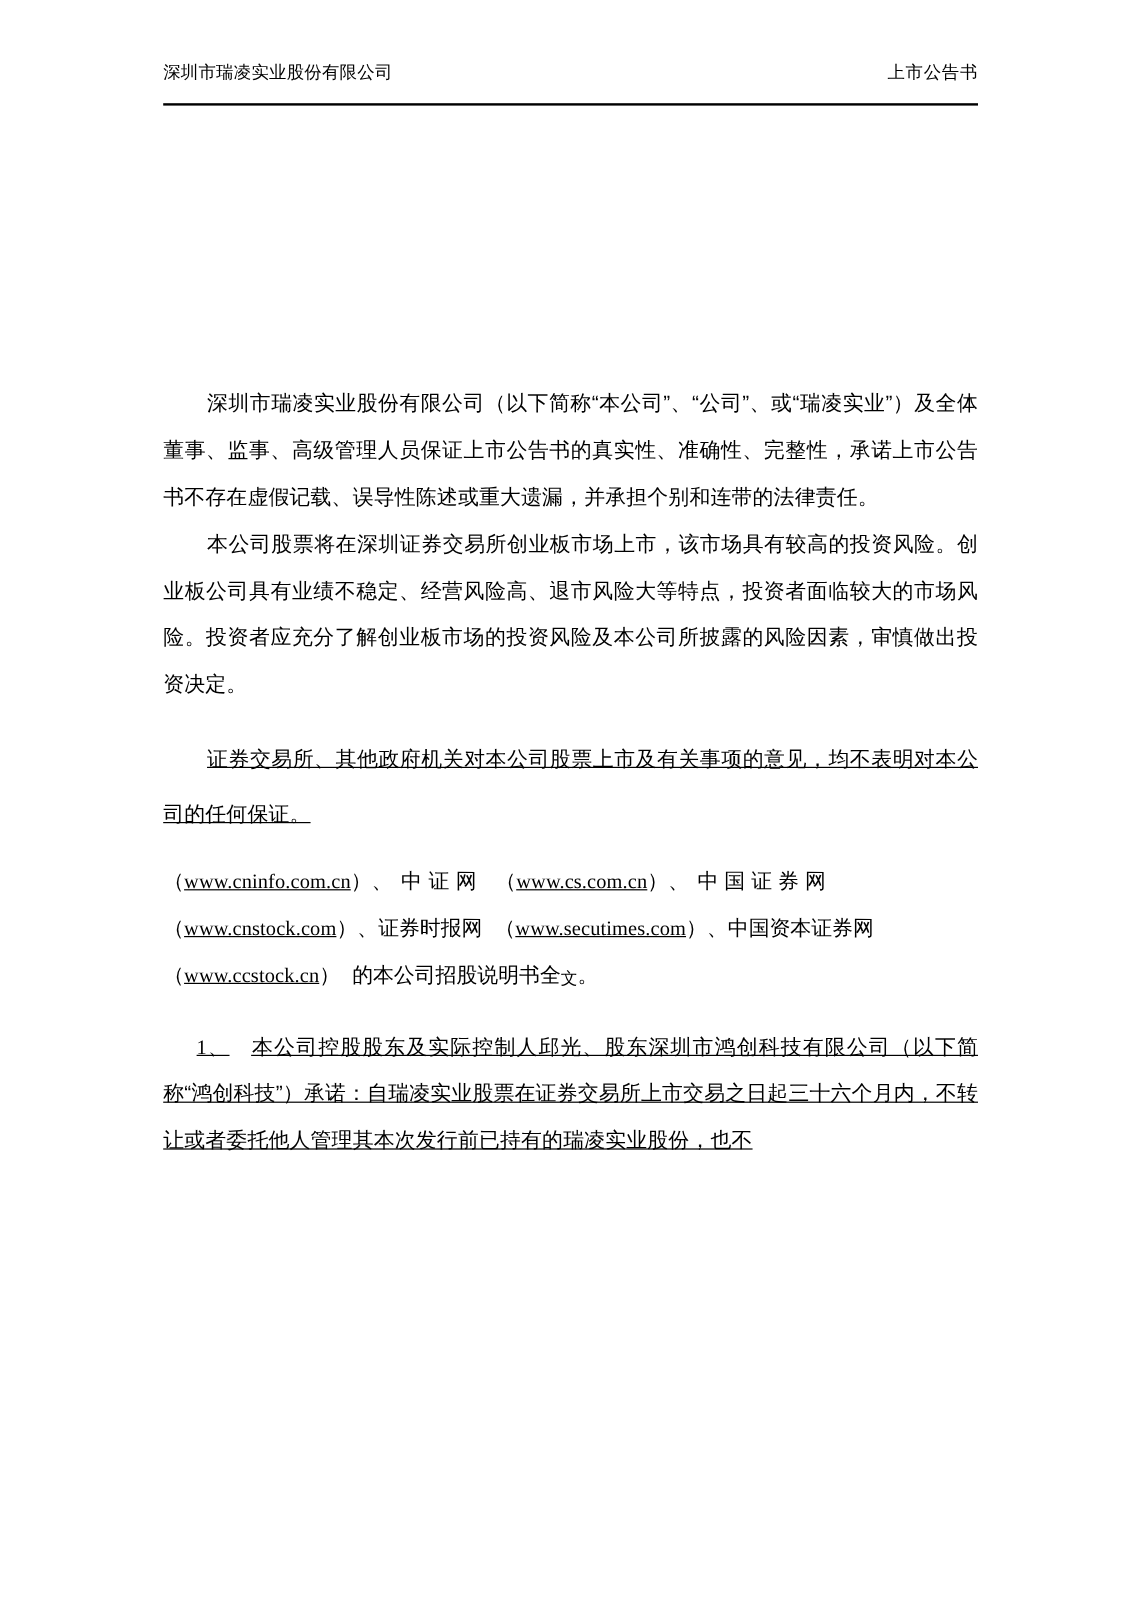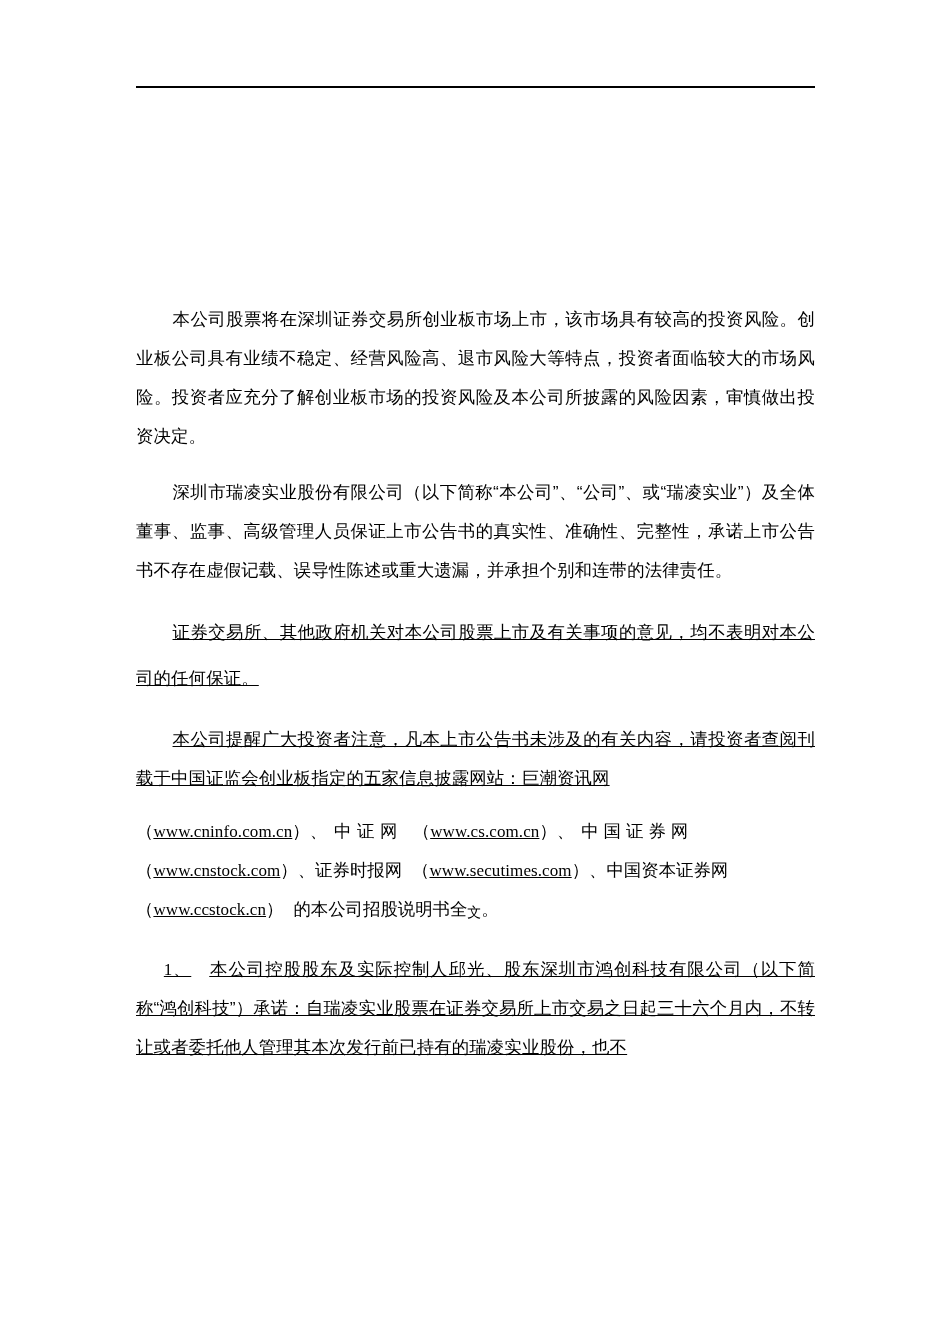--- a/index.html
+++ b/index.html
@@ -128,32 +128,35 @@
     font-size: 17px;
   }
   .sp-wide { display: inline-block; width: 18px; }
   .sp-mid  { display: inline-block; width: 10px; }
 </style>
 </head>
 <body>
 
 <div class="page">
 
+  <div class="page-header">
+    <div class="header-left">深圳市瑞凌实业股份有限公司</div>
+    <div class="header-right">上市公告书</div>
+  </div>
   <div class="header-rule"></div>
 
 
   <div class="body-block">
 
+    <p class="para indent gap-sm">深圳市瑞凌实业股份有限公司（以下简称“本公司”、“公司”、或“瑞凌实业”）及全体董事、监事、高级管理人员保证上市公告书的真实性、准确性、完整性，承诺上市公告书不存在虚假记载、误导性陈述或重大遗漏，并承担个别和连带的法律责任。</p>
+
     <p class="para indent">本公司股票将在深圳证券交易所创业板市场上市，该市场具有较高的投资风险。创业板公司具有业绩不稳定、经营风险高、退市风险大等特点，投资者面临较大的市场风险。投资者应充分了解创业板市场的投资风险及本公司所披露的风险因素，审慎做出投资决定。</p>
-
-    <p class="para indent gap-sm">深圳市瑞凌实业股份有限公司（以下简称“本公司”、“公司”、或“瑞凌实业”）及全体董事、监事、高级管理人员保证上市公告书的真实性、准确性、完整性，承诺上市公告书不存在虚假记载、误导性陈述或重大遗漏，并承担个别和连带的法律责任。</p>
 
     <p class="para indent wide-lead gap-md">证券交易所、其他政府机关对本公司股票上市及有关事项的意见，均不表明对本公司的任何保证。</p>
 
-    <p class="para indent gap-md">本公司提醒广大投资者注意，凡本上市公告书未涉及的有关内容，请投资者查阅刊载于中国证监会创业板指定的五家信息披露网站：巨潮资讯网</p>
 
     <p class="urls">
       <span class="cjk">（</span><span class="url">www.cninfo.com.cn</span><span class="cjk">）</span><span class="cjk loosepunc">、</span><span class="cjk loose1">中证网</span><span class="sp-mid"></span><span class="cjk">（</span><span class="url">www.cs.com.cn</span><span class="cjk">）</span><span class="cjk loosepunc">、</span><span class="cjk loose2">中国证券网</span><br><span class="cjk">（</span><span class="url">www.cnstock.com</span><span class="cjk">）</span><span class="cjk">、</span><span class="cjk">证券时报网</span><span class="sp-mid"></span><span class="cjk">（</span><span class="url">www.secutimes.com</span><span class="cjk">）</span><span class="cjk">、</span><span class="cjk">中国资本证券网</span><br><span class="cjk">（</span><span class="url">www.ccstock.cn</span><span class="cjk">）</span><span class="sp-mid"></span><span class="cjk">的本公司招股说明书全</span><span class="cjk small-wen">文</span><span class="cjk">。</span>
     </p>
 
 
     <p class="para gap-md" style="text-indent:1.6em;">
       <span class="num-serif">1、</span><span class="sp-wide"></span><span>本公司控股股东及实际控制人邱光、股东深圳市鸿创科技有限公司（以下简称“鸿创科技”）承诺：自瑞凌实业股票在证券交易所上市交易之日起三十六个月内，不转让或者委托他人管理其本次发行前已持有的瑞凌实业股份，也不</span>
     </p>
 

